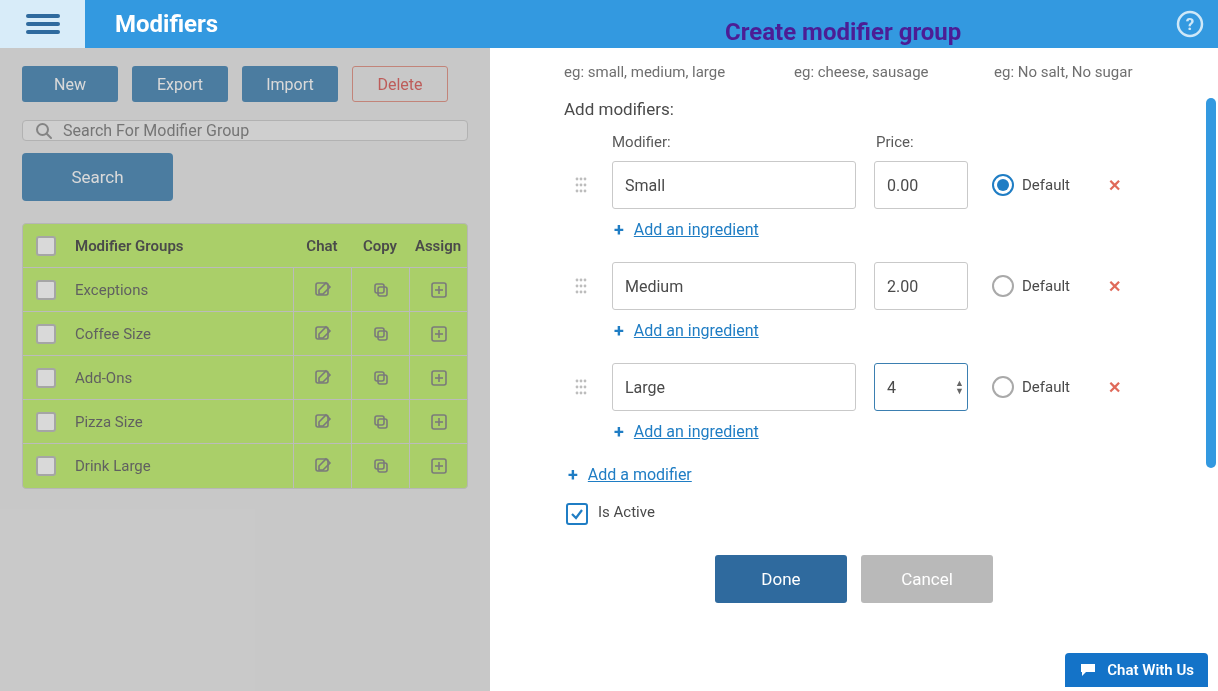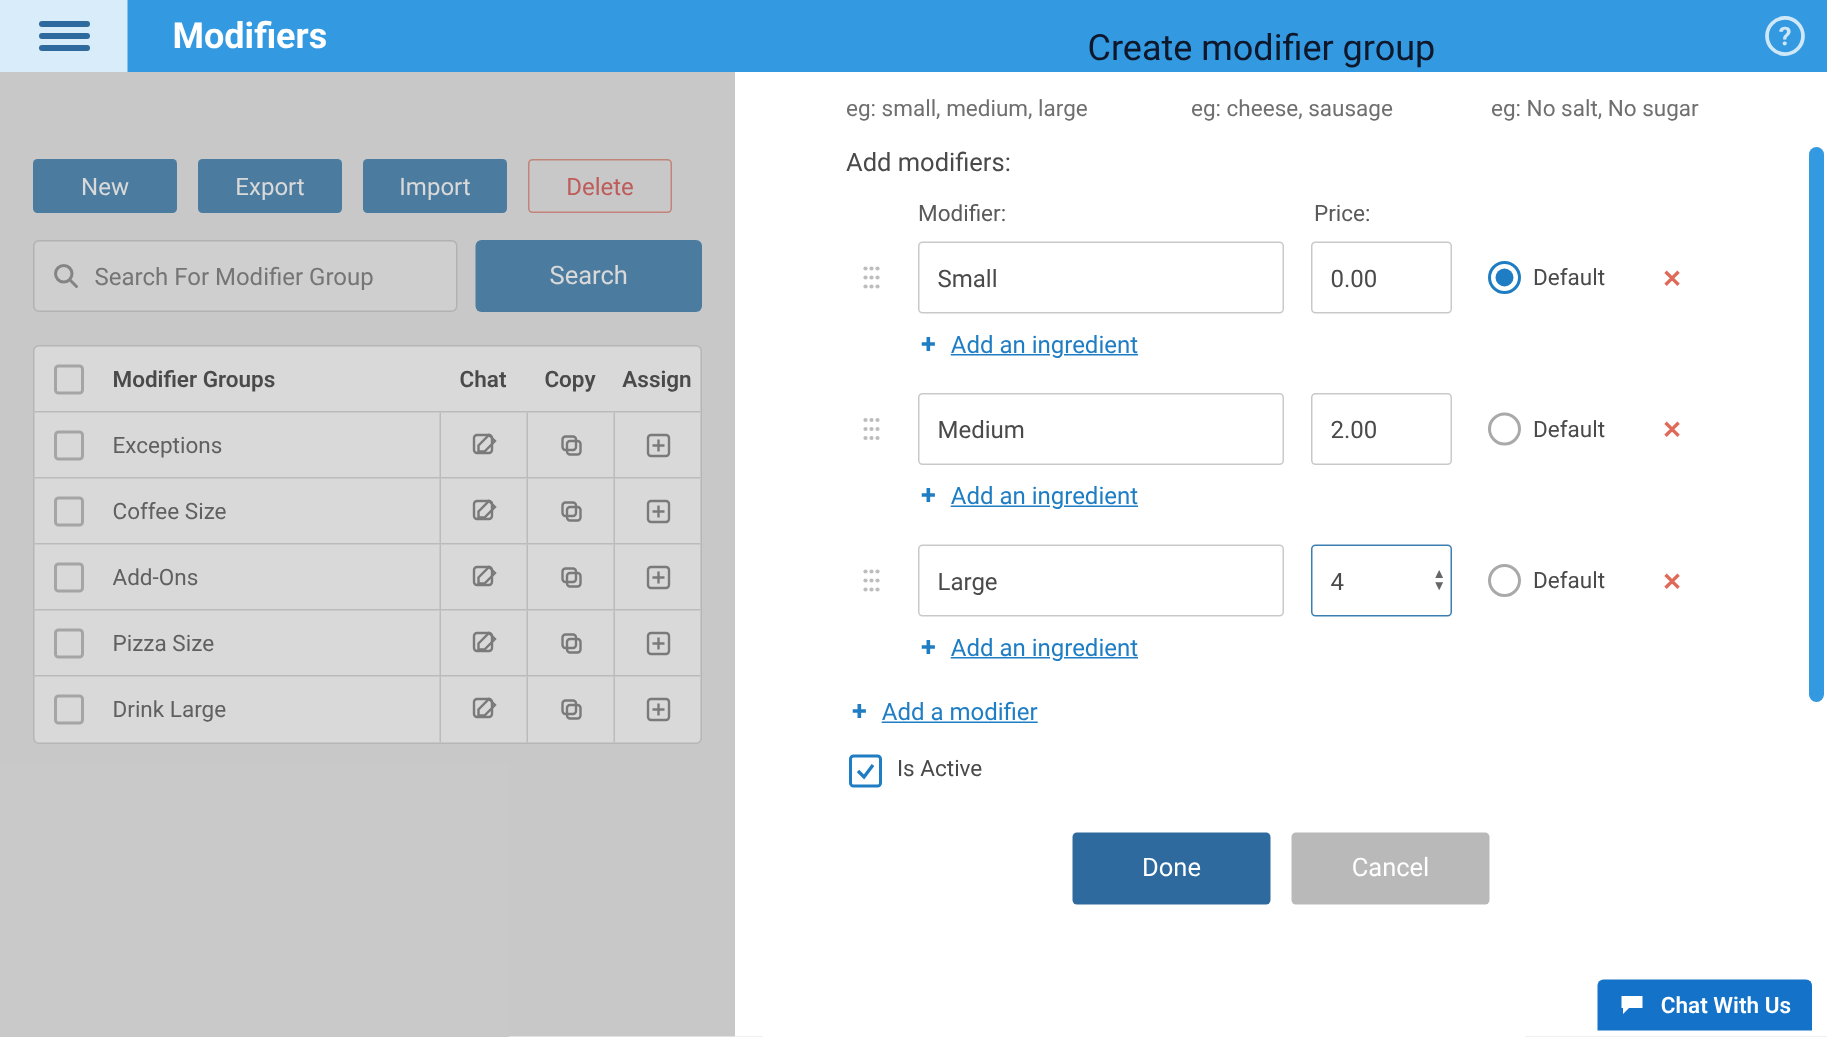--- a/index.html
+++ b/index.html
@@ -19,67 +19,67 @@
     background: #d8ecf9;
     display: flex; align-items: center; justify-content: center;
     cursor: pointer;
   }
   .menu-btn svg { width: 34px; height: 22px; }
   .header-title-left {
     font-size: 24px; font-weight: 700; margin-left: 30px; color: #fff;
   }
   .header-title-right {
     position: absolute; left: 50%; transform: translateX(0);
-    font-size: 24px; font-weight: 400; color: #0f172a;
+    font-size: 24px; font-weight: 700; color: #4c1d95;
     left: 725px;
     margin-top: 16px;
   }
   .help-icon {
     position: absolute; right: 14px; top: 10px; width: 28px; height: 28px; cursor: pointer;
   }
 
   .main { display: flex; height: calc(691px - 48px); }
 
   
   .left-panel {
     width: 490px;
     background: #e8e8e8;
     position: relative;
     padding: 18px 22px;
   }
   .dim-overlay {
     position: absolute; inset: 0; background: rgba(120,120,120,0.28); pointer-events: none;
   }
-  .btn-row { display: flex; gap: 14px; margin-bottom: 18px; margin-top: 40px; }
+  .btn-row { display: flex; gap: 14px; margin-bottom: 18px; }
   .btn {
     flex: 0 0 auto;
     height: 36px; min-width: 96px;
     border: none; border-radius: 3px;
     background: #3b7fb1; color: #fff; font-size: 16px;
     display: flex; align-items: center; justify-content: center; cursor: pointer;
   }
   .btn.delete {
     background: transparent; border: 1px solid #e08a7a; color: #d9534f;
   }
-  .search-row { display: flex; gap: 12px; margin-bottom: 22px; }
+  .search-row { display: flex; gap: 12px; margin-bottom: 22px; flex-direction: column; }
   .search-input {
     flex: 1; height: 48px; border: 1px solid #c9c9c9; border-radius: 4px;
     background: #f1f1f1; display: flex; align-items: center; padding: 0 12px;
   }
   .search-input svg { color: #8a8a8a; margin-right: 10px; flex: 0 0 auto; }
   .search-input input {
     border: none; background: transparent; outline: none; font-size: 16px; color: #6c6c6c; width: 100%;
   }
   .search-btn {
     width: 151px; height: 48px; background: #3b7fb1; color: #fff;
     border: none; border-radius: 4px; font-size: 17px; cursor: pointer;
   }
 
   .table {
-    border: 1px solid #cfcfcf; border-radius: 4px; background: #ffffff;
+    border: 1px solid #cfcfcf; border-radius: 4px; background: #bef264;
   }
   .thead, .trow {
     display: grid;
     grid-template-columns: 46px 1fr 58px 58px 58px;
     align-items: center;
     height: 44px;
     border-bottom: 1px solid #d6d6d6;
   }
   .trow:last-child { border-bottom: none; }
   .thead { font-weight: 600; color: #3a3a3a; font-size: 15px; }

